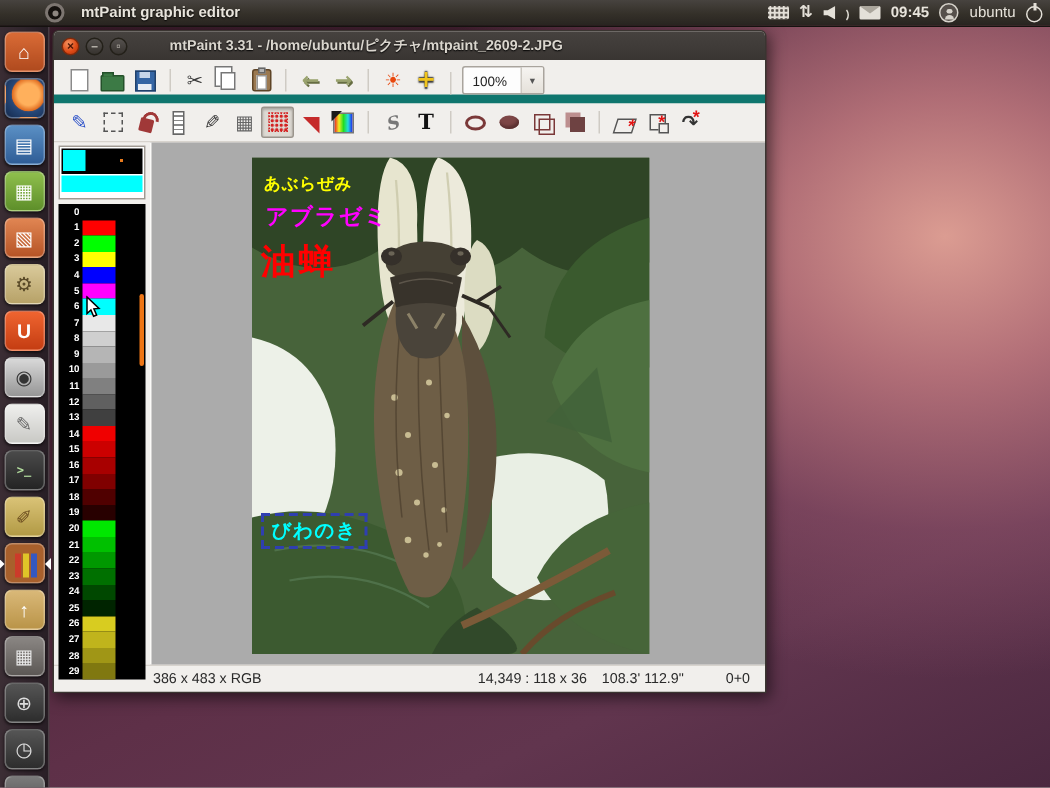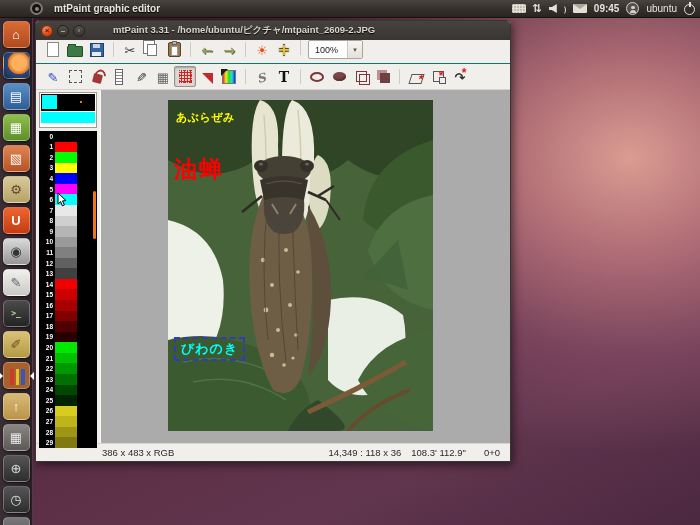--- a/index.html
+++ b/index.html
@@ -79,22 +79,22 @@
     background:#f1efec;border:1px solid #3a3531;border-radius:4px 4px 0 0;box-sizing:border-box;
     box-shadow:2px 3px 10px rgba(0,0,0,.55);display:flex;flex-direction:column}
   .titlebar{height:19px;flex:0 0 19px;border-radius:3px 3px 0 0;
     background:linear-gradient(#46423f,#393532);display:flex;align-items:center;padding-left:5px}
   .wbtn{width:12px;height:12px;border-radius:50%;margin-right:4px;box-sizing:border-box;
     display:flex;align-items:center;justify-content:center;font:bold 8px/1 "Liberation Sans",sans-serif}
   .wbtn-close{background:radial-gradient(circle at 35% 30%,#f5915e,#dd4814 60%,#b23910);border:1px solid #7e2a0c;color:#4e1504}
   .wbtn-min,.wbtn-max{background:linear-gradient(#55514e,#37332f);border:1px solid #232019;color:#c9c5bd}
   .wtitle{font-size:9.5px;font-weight:bold;color:#dad6ce;margin-left:24px;white-space:nowrap;text-shadow:0 1px 1px #000}
 
-  .toolbar{height:23px;flex:0 0 23px;background:#f1efec;border-bottom:1px solid #0f766e;
-    display:flex;align-items:flex-start;padding-left:6px}
+  .toolbar{height:23px;flex:0 0 23px;background:#f1efec;border-bottom:6px solid #0f766e;
+    display:flex;align-items:flex-end;padding-left:6px}
   .tbwrap,.tlwrap{display:flex;align-items:center}
   .sep{width:1px;height:15px;background:#cfcbc4;margin:0 5px;display:inline-block}
   .tbtn{width:22px;height:19px;display:flex;align-items:center;justify-content:center;position:relative}
   .tools{height:25px;flex:0 0 25px;background:#f1efec;border-bottom:1px solid #d7d3cd;
     display:flex;align-items:center;padding-left:6px}
   .tool{width:22px;height:21px;display:flex;align-items:center;justify-content:center;position:relative;border-radius:2px;box-sizing:border-box}
   .tool.selected{background:#dedad3;border:1px solid #9a948c;box-shadow:inset 0 1px 2px rgba(0,0,0,.28)}
 
   
   .bi,.ti{display:inline-block;position:relative;line-height:1}
@@ -171,21 +171,21 @@
   .lbl-hiragana{left:8px;top:10px;font-size:11px;letter-spacing:.5px}
   .lbl-katakana{left:9px;top:30px;font-size:15px;letter-spacing:1px}
   .lbl-kanji{left:6px;top:54px;font-size:23px;letter-spacing:2px}
   .lbl-tree{left:6px;top:237px;font-size:13px;letter-spacing:1px;padding:1px 5px;border:2px dashed #2f3fb0}
 
   
   .statusbar{height:18px;flex:0 0 18px;background:#f1efec;border-top:1px solid #d7d3cd;
     display:flex;align-items:center;font-size:9.5px;color:#2a2a2a;padding:0 10px 0 66px;box-sizing:border-box}
   .sb-sel{margin-left:auto}
   .sb-angle{margin-left:10px}
-  .sb-off{margin-left:18px}
+  .sb-off{margin-left:28px}
 </style>
 </head>
 <body>
 
 <div class="wallpaper"></div>
 
 <div class="top-panel">
   <span class="panel-logo"></span>
   <span class="panel-title">mtPaint graphic editor</span>
   <span class="panel-right">
@@ -543,21 +543,21 @@
           <ellipse cx="139" cy="66" rx="7" ry="6" fill="#35302a"></ellipse>
           <ellipse cx="93" cy="64" rx="2" ry="1.5" fill="#6a6456"></ellipse>
           <ellipse cx="139" cy="64" rx="2" ry="1.5" fill="#6a6456"></ellipse>
           <path d="M92,80 Q116,72 140,80 L136,100 Q116,108 96,100 Z" fill="#38332b"></path>
           <path d="M98,84 Q116,78 134,84" stroke="#5c554a" fill="none"></path>
           <path d="M96,100 Q116,94 136,100 Q138,122 126,132 Q116,136 106,132 Q94,122 96,100 Z" fill="#4a443a"></path>
           <path d="M104,104 l6,10 M128,104 l-6,10" stroke="#8c8268" stroke-width="2"></path>
           <path d="M94,96 L74,112 M140,92 L158,100 M150,96 L166,86" stroke="#2e2a24" stroke-width="2.5" fill="none"></path>
           <path d="M158,100 L172,120" stroke="#2e2a24" stroke-width="2" fill="none"></path>
         </svg>
-      <div class="clabel lbl-hiragana" style="color: rgb(255, 255, 0);">あぶらぜみ</div><div class="clabel lbl-kanji" style="color: rgb(255, 0, 0);">油蝉</div><div class="clabel lbl-tree" style="color: rgb(0, 255, 255);">びわのき</div></div>
+      <div class="clabel lbl-hiragana" style="color: rgb(255, 255, 0);">あぶらぜみ</div><div class="clabel lbl-katakana" style="color: rgb(255, 0, 255);">アブラゼミ</div><div class="clabel lbl-kanji" style="color: rgb(255, 0, 0);">油蝉</div><div class="clabel lbl-tree" style="color: rgb(0, 255, 255);">びわのき</div></div>
     </div>
   </div>
 
   <div class="statusbar">
     <span class="sb-geom">386 x 483 x RGB</span>
     <span class="sb-sel">14,349 : 118 x 36</span>
     <span class="sb-angle">108.3' 112.9"</span>
     <span class="sb-off">0+0</span>
   </div>
 </div>

